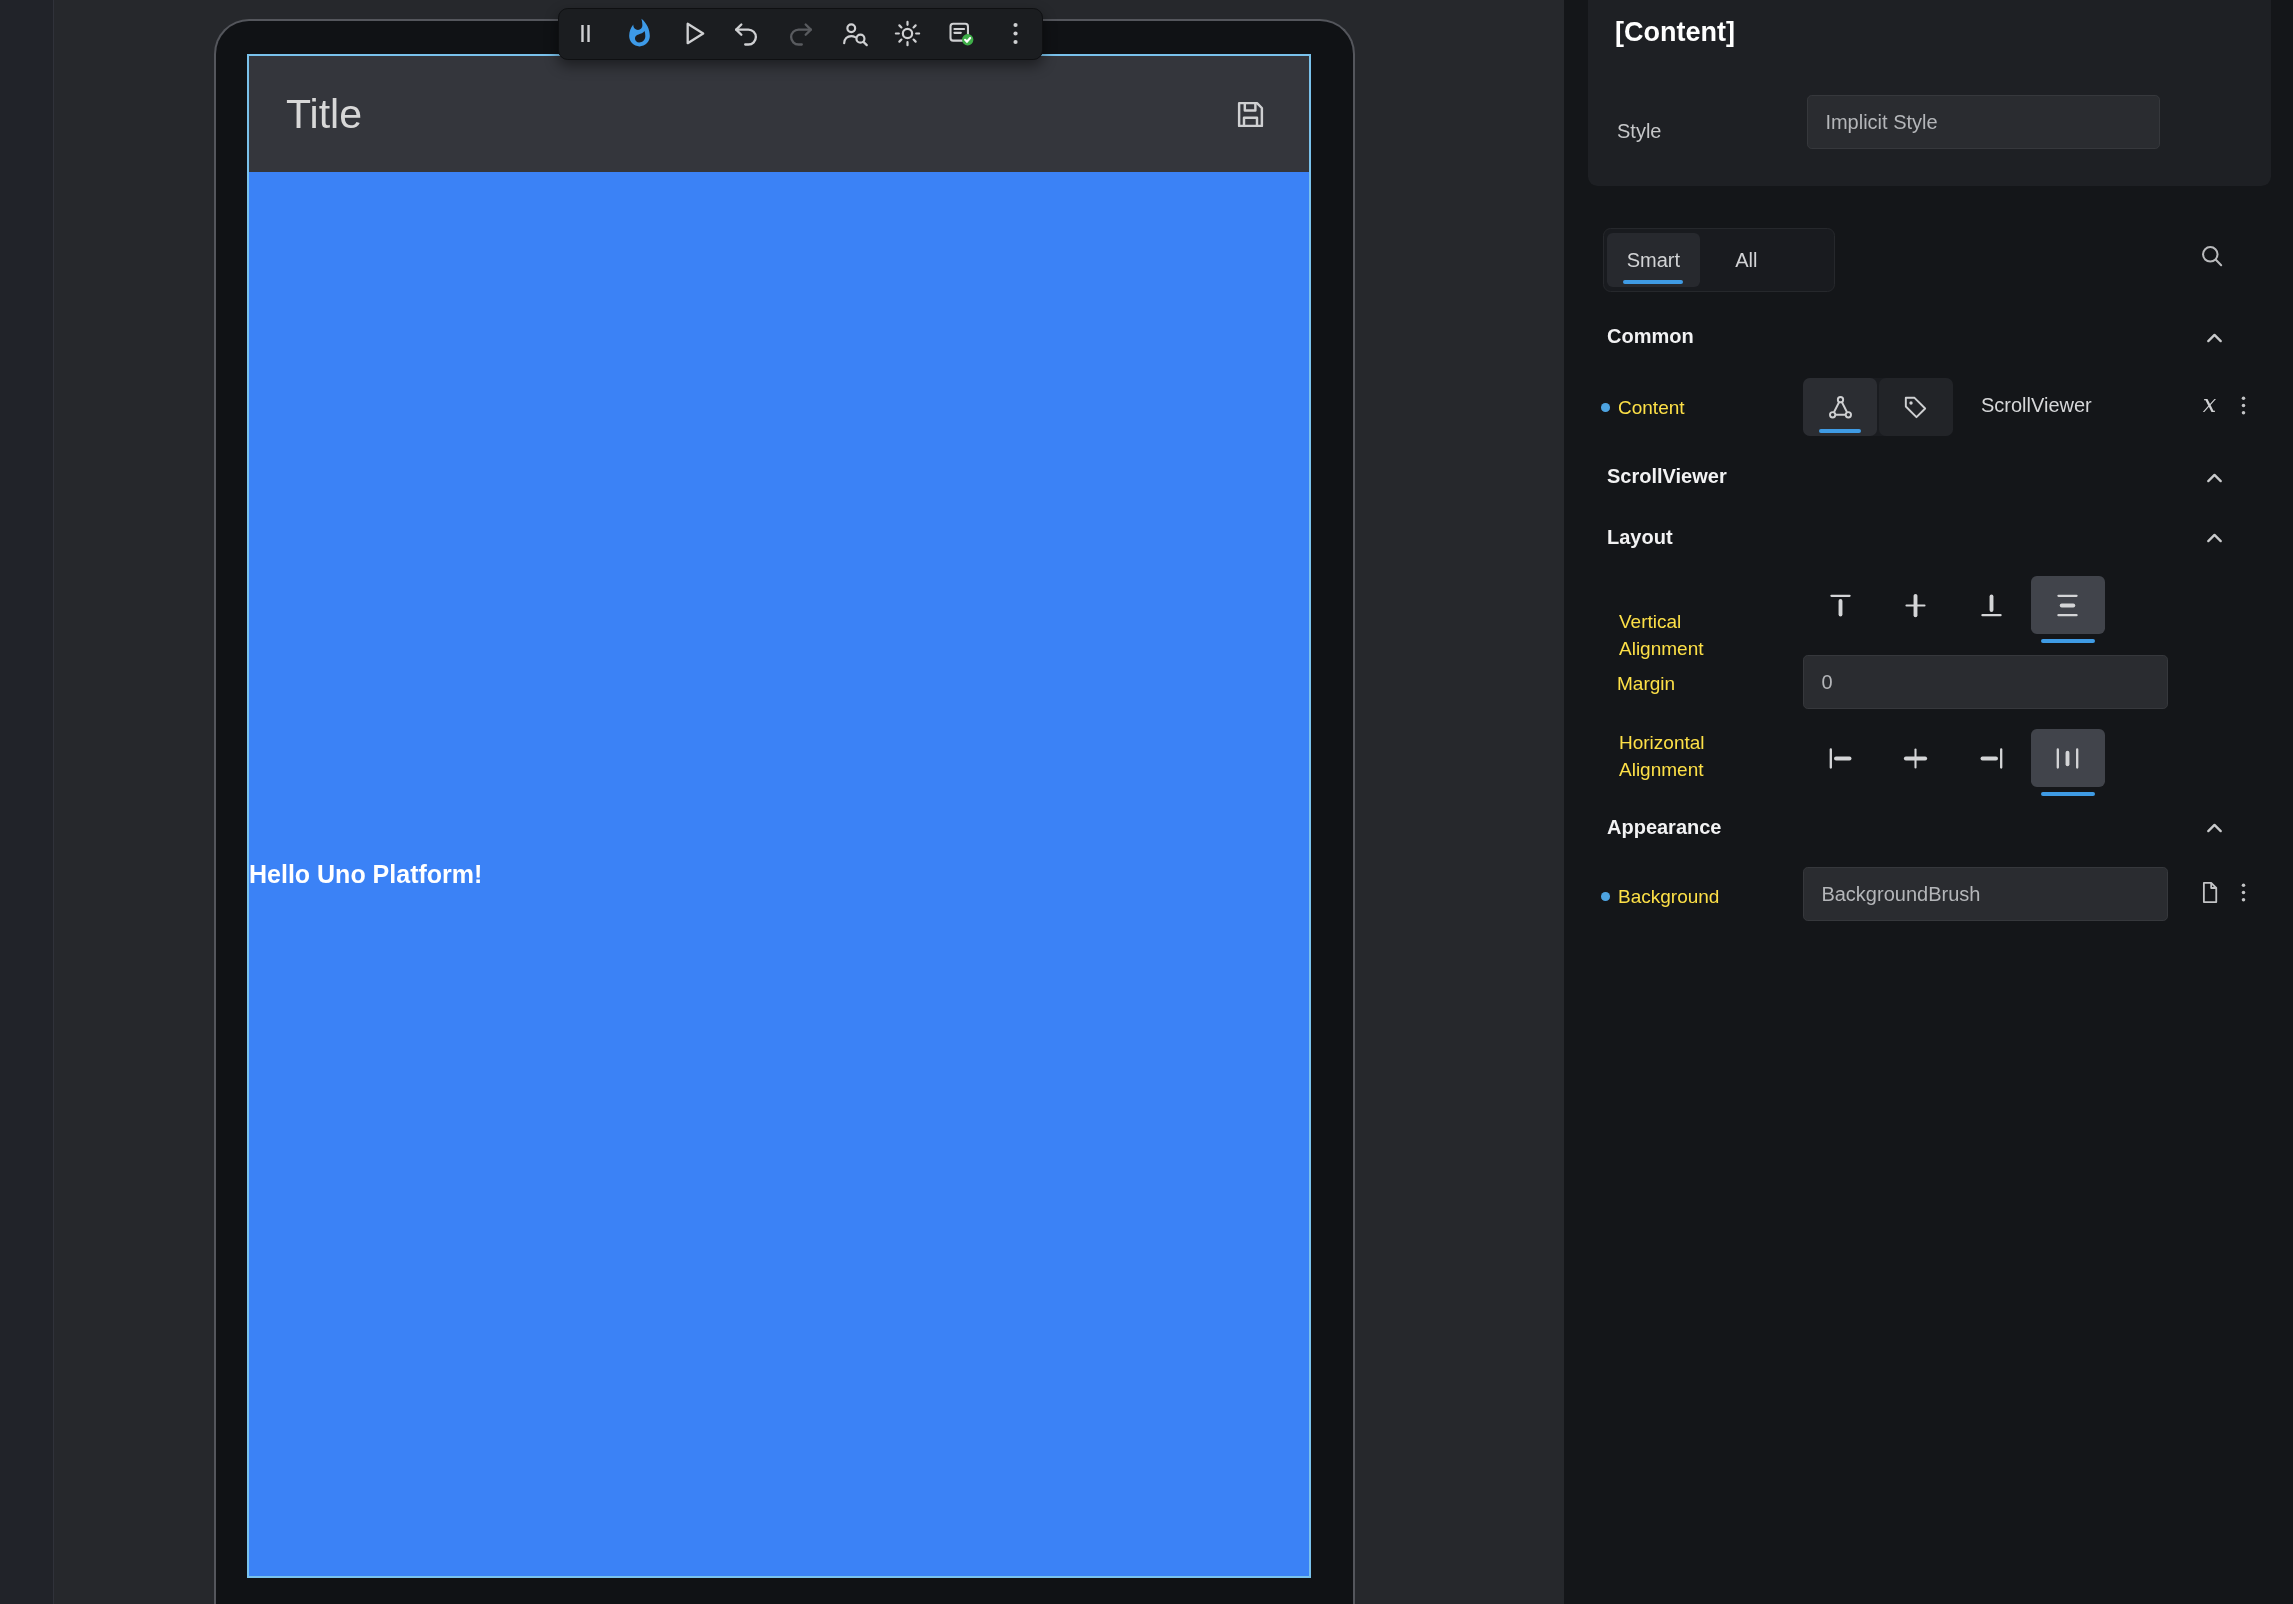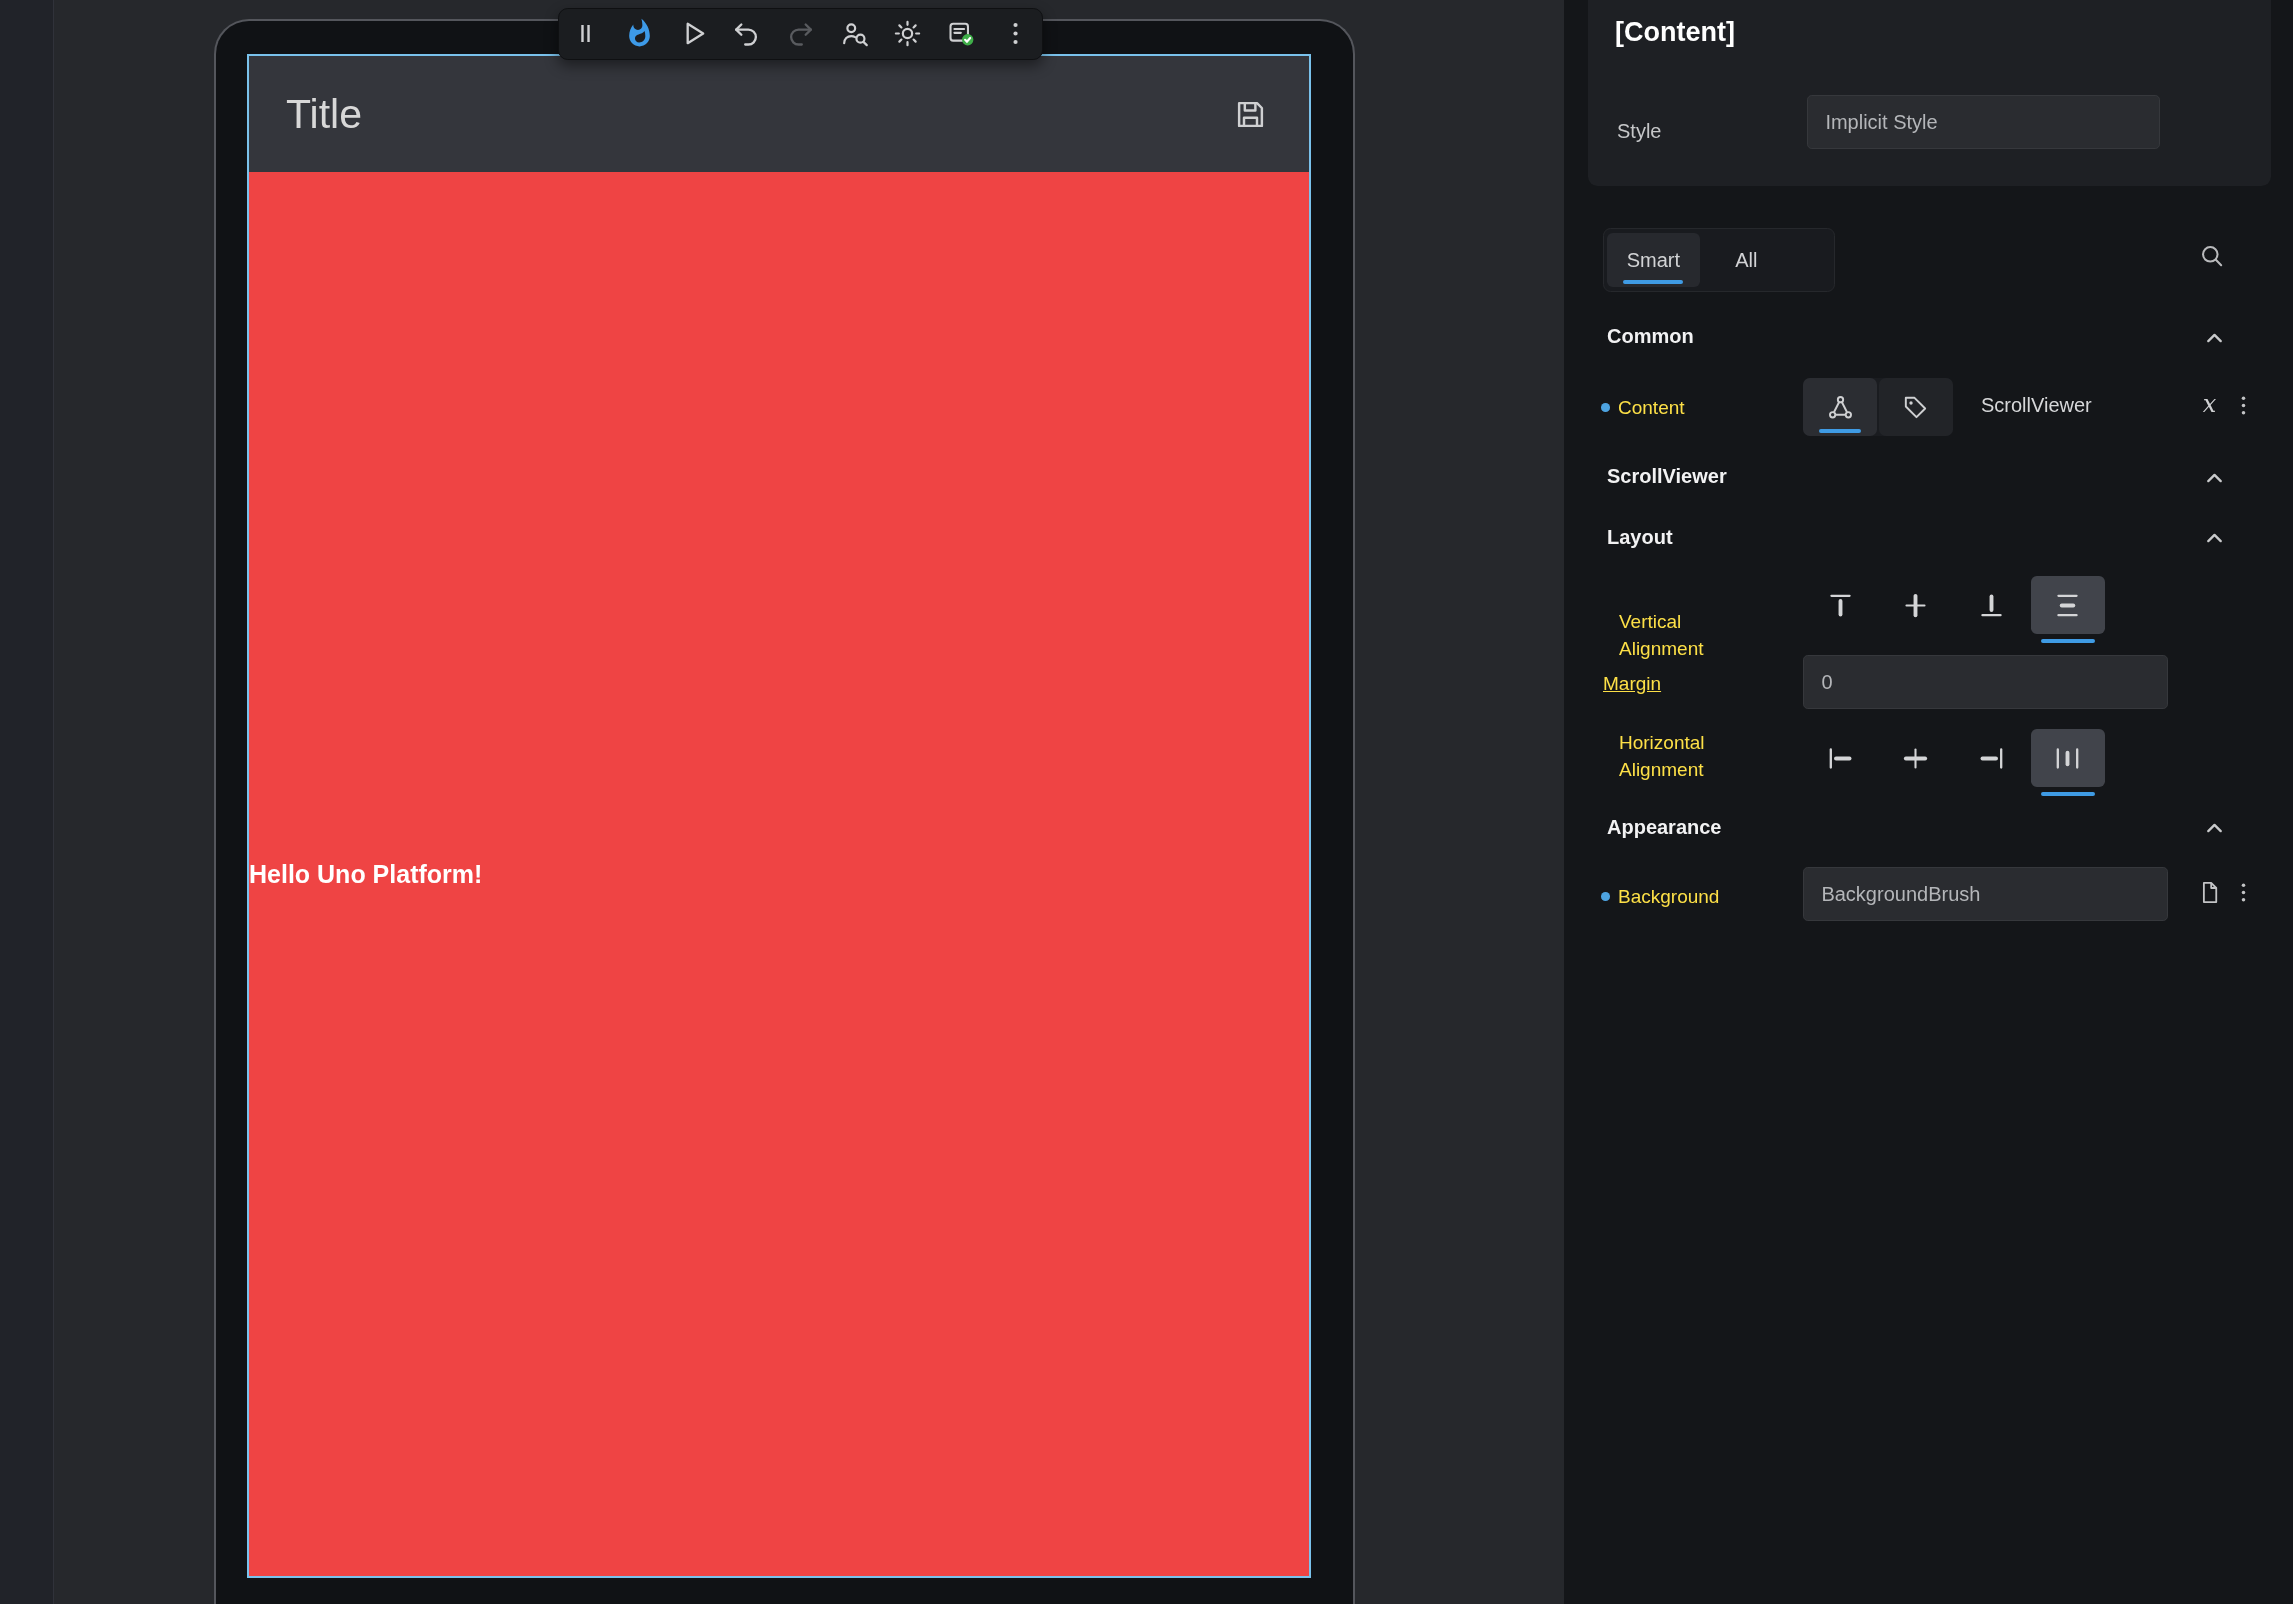--- a/index.html
+++ b/index.html
@@ -27,21 +27,21 @@
     position:absolute;left:214px;top:19.3px;width:1141px;height:1585px;
     background:#101215;
     border:2.9px solid #54565c;border-bottom:none;
     border-radius:35px 35px 0 0;
     box-sizing:border-box;
   }
   .app{
     position:absolute;left:31px;top:33px;width:1064px;height:1524px;
     border:2.9px solid #7ac2ec;
     box-sizing:border-box;
-    background:#ef4444;
+    background:#3b82f6;
   }
   .app-header{
     height:116px;background:#34363c;
     display:flex;align-items:center;justify-content:space-between;
     padding:0 37px;
   }
   .app-title{font-size:41px;font-weight:400;color:#d8d8d8;}
   .app-save{width:44px;height:44px;display:flex;align-items:center;justify-content:center;background:none;border:none;cursor:pointer;color:#cfd0d2;padding:0;}
   .app-body{
     height:calc(100% - 116px);
@@ -366,21 +366,21 @@
       <span>
         <svg width="31" height="31" viewBox="0 0 24 24" fill="none" stroke="currentColor" stroke-linecap="round">
             <path d="M5 4.5h14M5 19.5h14" stroke-width="1.8"></path>
             <path d="M7.5 12h9" stroke-width="3"></path>
           </svg>
       </span>
       <span class="al-underline"></span>
     </button>
   </div>
 
-  <span class="row-label" style="left:39px;top:670px;text-decoration:underline;">Margin</span>
+  <span class="row-label" style="left:53px;top:670px;">Margin</span>
   <input class="field" style="position: absolute; left: 239px; top: 655px; width: 365px; height: 54px;" readonly="" value="0">
 
   <span class="row-label" style="left:55px;top:729px;width:154px;">Horizontal Alignment</span>
   <div class="align-group" style="top:729px;">
     <button class="al-btn" aria-label="Align left">
       <span>
         <svg width="31" height="31" viewBox="0 0 24 24" fill="none" stroke="currentColor" stroke-linecap="round">
             <path d="M4.5 5v14" stroke-width="1.8"></path>
             <path d="M8.5 12H19" stroke-width="3"></path>
           </svg>

